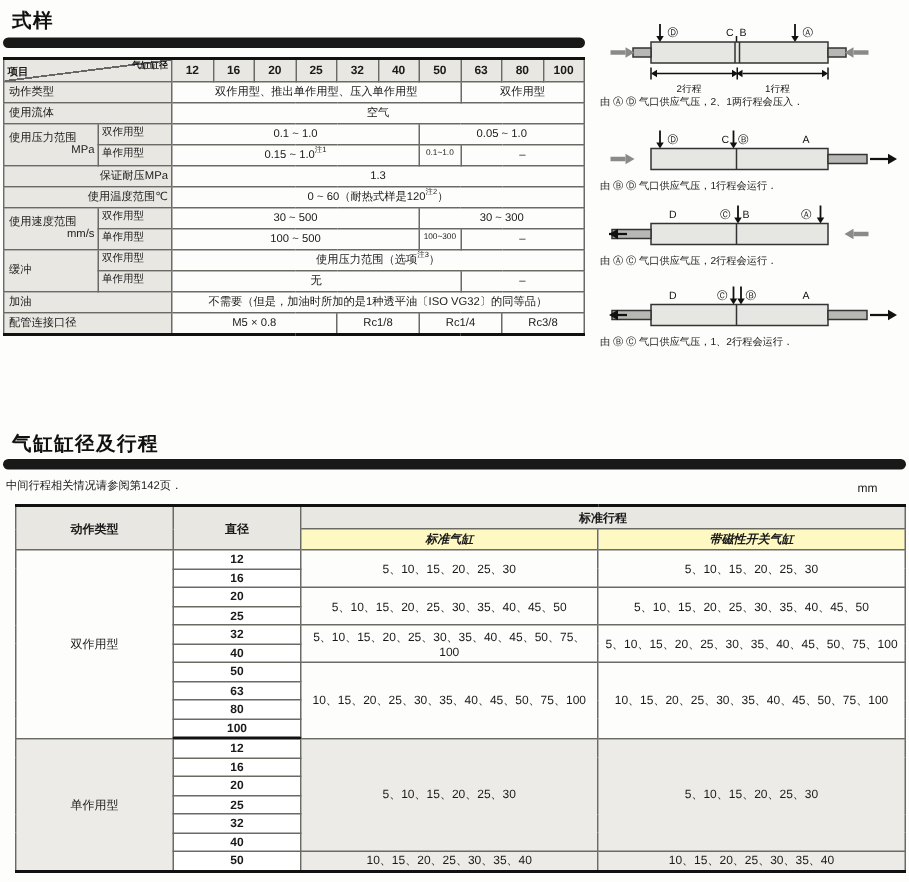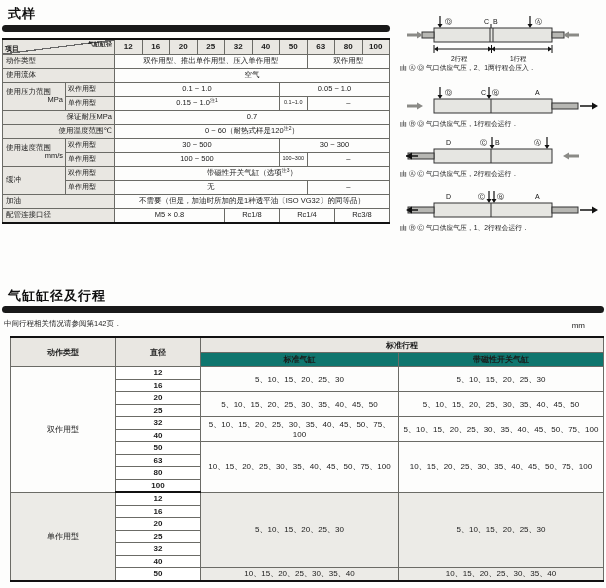--- a/index.html
+++ b/index.html
@@ -41,21 +41,21 @@
   .dtext{font-size:7px;fill:#111;}
   .dsmall{font-size:6.5px;fill:#111;}
 
   
   .note-line{position:absolute;left:4px;top:319px;font-size:7.5px;color:#222;}
   .mm{position:absolute;right:21px;top:321px;font-size:8px;color:#222;}
   .stroke{position:absolute;left:10px;top:336px;width:593px;font-size:8px;
           border-top:2px solid #111;border-bottom:2px solid #111;}
   .stroke td{border:1px solid #6b6b66;text-align:center;height:11.5px;padding:0 2px;overflow:hidden;}
   .stroke .hd td{background:#e9e7e2;font-weight:bold;height:14px;}
-  .stroke .hd2 td{background:#0f766e;font-weight:bold;height:13px;}
+  .stroke .hd2 td{background:#fef9c3;font-weight:bold;height:13px;font-style:italic;}
   .stroke td.boren{font-weight:bold;background:#fff;}
   .stroke tr.sectsep td{border-bottom:2px solid #111;}
   .stroke td.sa{background:#ecebe7;}
 </style>
 </head>
 <body>
 
 <div class="page">
 
   <div class="sec-title" style="left:8px;top:5px;">式样</div>
@@ -120,21 +120,21 @@
       <td class="tiny">0.1~1.0</td>
       <td colspan="3">–</td>
     </tr>
     <tr>
       <td colspan="2" class="lbl">
         <div class="lblrow">
           <span>保证耐压</span>
           <span class="u">MPa</span>
         </div>
       </td>
-      <td colspan="10">0.7</td>
+      <td colspan="10">1.3</td>
     </tr>
     <tr>
       <td colspan="2" class="lbl">
         <div class="lblrow">
           <span>使用温度范围</span>
           <span class="u">℃</span>
         </div>
       </td>
       <td colspan="10">
         <span>0 ~ 60（耐热式样是120</span><sup>注2</sup><span>）</span>
@@ -152,21 +152,21 @@
     <tr>
       <td class="sub">单作用型</td>
       <td colspan="6">100 ~ 500</td>
       <td class="tiny">100~300</td>
       <td colspan="3">–</td>
     </tr>
     <tr>
       <td rowspan="2" class="lbl">缓冲</td>
       <td class="sub">双作用型</td>
       <td colspan="10">
-        <span>带磁性开关气缸（选项</span><sup>注3</sup><span>）</span>
+        <span>使用压力范围（选项</span><sup>注3</sup><span>）</span>
       </td>
     </tr>
     <tr>
       <td class="sub">单作用型</td>
       <td colspan="7">无</td>
       <td colspan="3">–</td>
     </tr>
     <tr>
       <td colspan="2" class="lbl">加油</td>
       <td colspan="10">不需要（但是，加油时所加的是1种透平油〔ISO VG32〕的同等品）</td>

